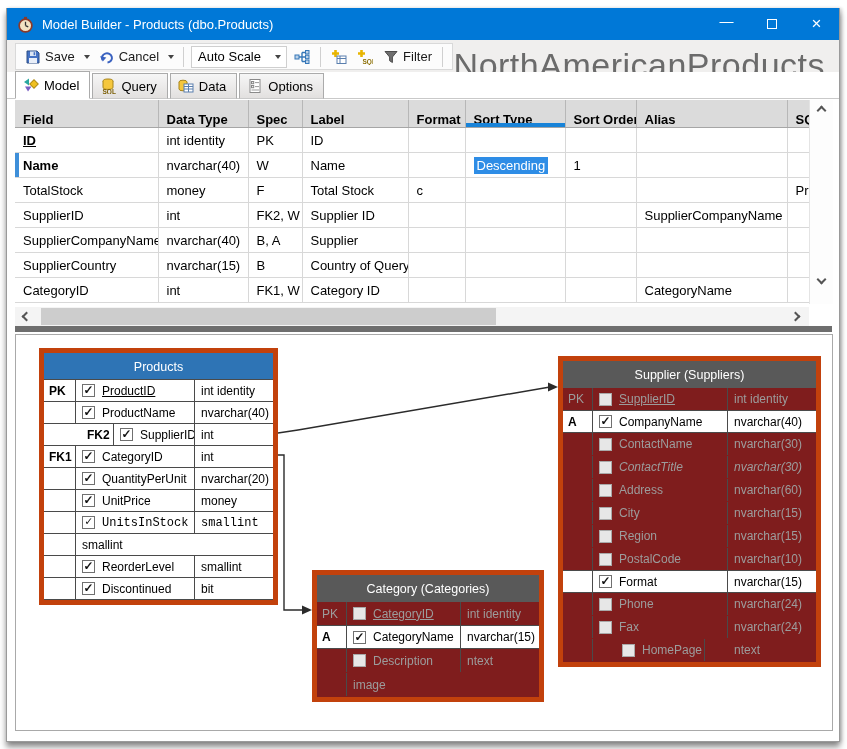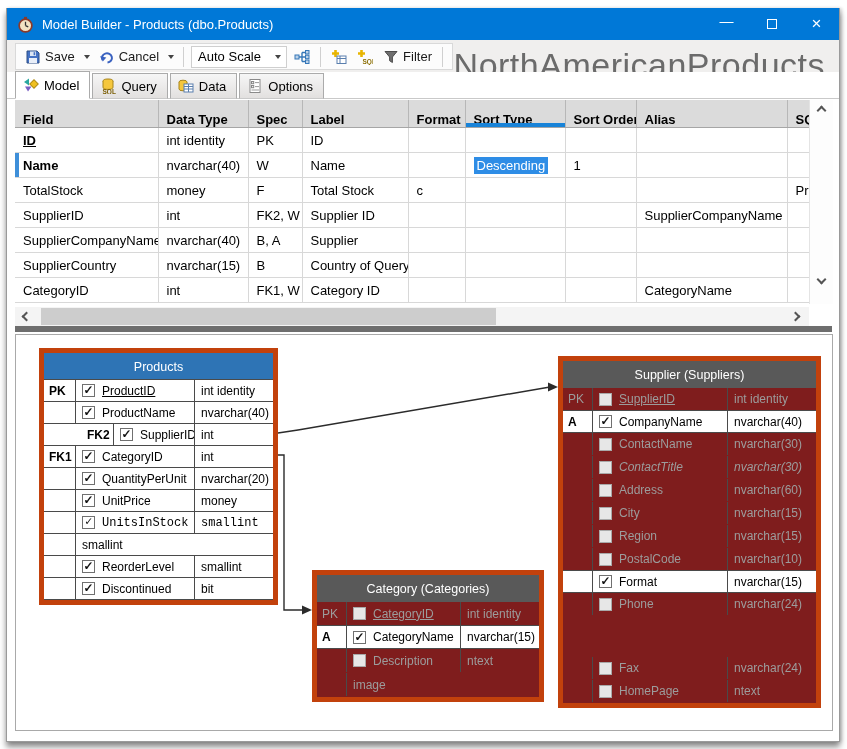--- a/index.html
+++ b/index.html
@@ -476,29 +476,29 @@
           <div class="dt-type bold" style="width: 88px;">nvarchar(15)</div>
         </div>
         <div class="dt-row muted" style="height: 23px;">
           <div class="dt-key" style="width: 30px; font-weight: normal;"></div>
           <div class="dt-name">
             <span class="cb off"></span>
             <span>Phone</span>
           </div>
           <div class="dt-type " style="width: 88px;">nvarchar(24)</div>
         </div>
-        <div class="dt-row muted" style="height: 23px; margin-top: 41px;">
+        <div class="dt-row muted" style="height: 23px;">
           <div class="dt-key" style="width: 30px; font-weight: normal;"></div>
           <div class="dt-name">
             <span class="cb off"></span>
             <span>Fax</span>
           </div>
           <div class="dt-type " style="width: 88px;">nvarchar(24)</div>
         </div>
-        <div class="dt-row muted" style="height: 23px;">
+        <div class="dt-row muted" style="height: 23px; gap: 23px;">
           <div class="dt-key" style="width: 30px; font-weight: normal;"></div>
           <div class="dt-name">
             <span class="cb off"></span>
             <span>HomePage</span>
           </div>
           <div class="dt-type " style="width: 88px;">ntext</div>
         </div>
       </div>
       <div class="dtable" style="left: 296px; top: 235px; width: 232px;">
         <div class="dt-header" style="background: rgb(89, 89, 89);">Category (Categories)</div>

